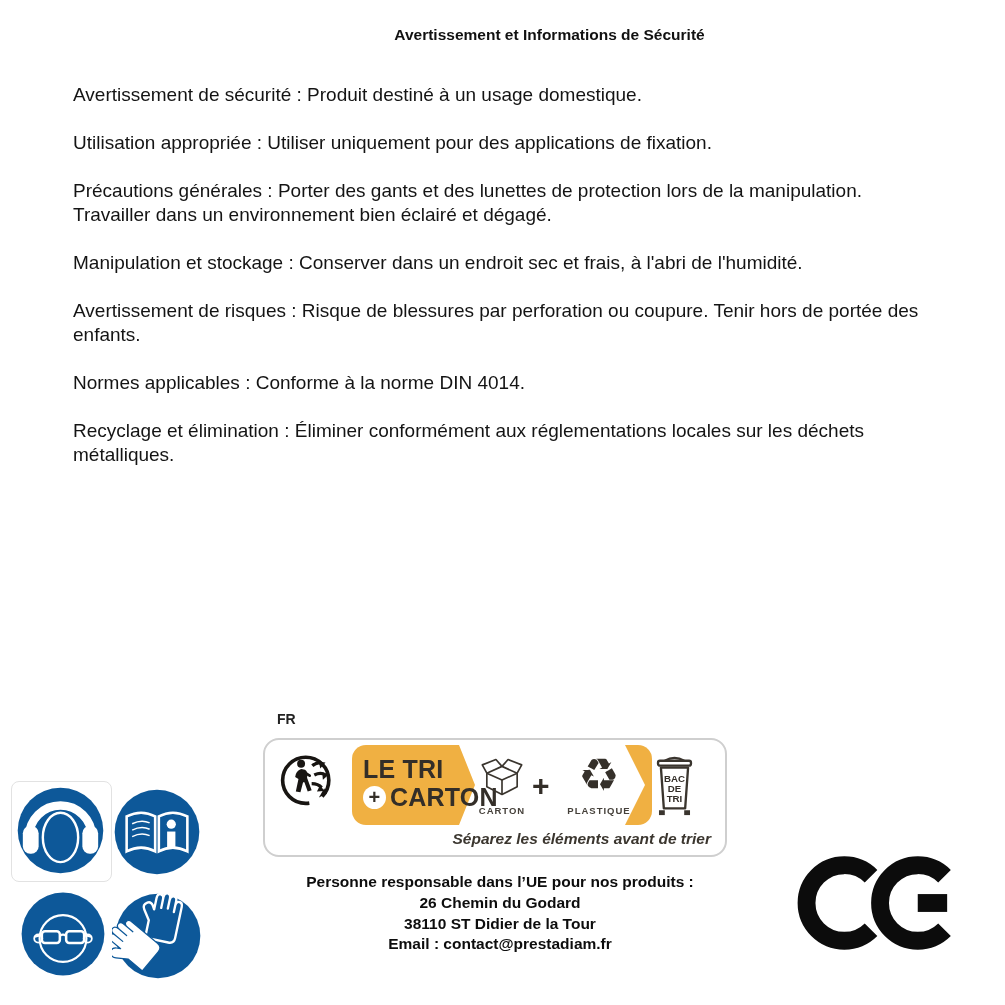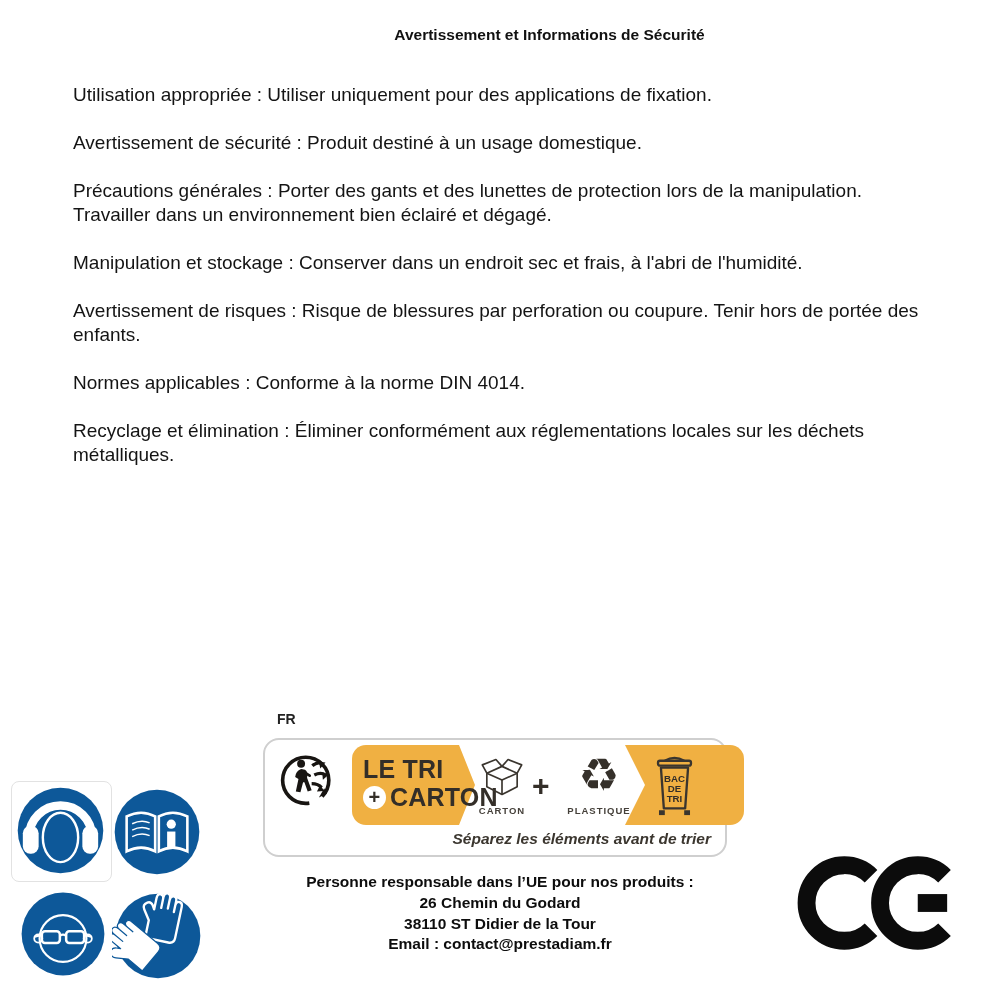--- a/index.html
+++ b/index.html
@@ -26,21 +26,21 @@
              border:1px solid #e2e2e2;border-radius:8px;background:#fff;}
   .bg{fill:var(--blue);}
   .ws{stroke:#fff;fill:none;}
   .wf{fill:#fff;}
 
   
   .fr-label{position:absolute;left:267px;top:711px;font-size:14px;font-weight:bold;color:#222;padding-left:10px;}
   .tri-box{position:absolute;left:263px;top:738px;width:464px;height:119px;background:#fff;
            border:2px solid #cfcfcf;border-radius:16px;box-sizing:border-box;}
   .triman{position:absolute;left:12px;top:6px;}
-  .band{position:absolute;left:87px;top:5px;width:392px;height:80px;background:var(--yellow);border-radius:14px;}
+  .band{position:absolute;left:87px;top:5px;width:300px;height:80px;background:var(--yellow);border-radius:14px;}
   .band-white{position:absolute;left:107px;top:0;width:186px;height:80px;background:#fff;
       clip-path:polygon(0 0, calc(100% - 20px) 0, 100% 50%, calc(100% - 20px) 100%, 0 100%, 16px 50%);}
   .tri-title{position:absolute;left:11px;top:11px;color:var(--ink);font-weight:bold;line-height:27px;font-size:25px;letter-spacing:.2px;}
   .tri-line2{display:flex;align-items:center;gap:4px;margin-top:1px;}
   .plus-circle{display:inline-block;width:23px;height:23px;border-radius:50%;background:#fff;
                color:var(--ink);font-size:20px;font-weight:bold;text-align:center;line-height:23px;}
   .mat{position:absolute;text-align:center;}
   .mat-carton{left:121px;top:10px;width:58px;}
   .mat-plastic{left:208px;top:2px;width:78px;}
   .mat-label{font-size:9.5px;font-weight:bold;letter-spacing:1px;color:#45403a;margin-top:2px;}
@@ -61,24 +61,24 @@
 </style>
 </head>
 <body>
 
 <div class="page">
 
   <div class="title">Avertissement et Informations de Sécurité</div>
 
   <div class="content">
       <div class="para">
+        <div class="pline">Avertissement de sécurité : Produit destiné à un usage domestique.</div>
+      </div>
+      <div class="para">
         <div class="pline">Utilisation appropriée : Utiliser uniquement pour des applications de fixation.</div>
-      </div>
-      <div class="para">
-        <div class="pline">Avertissement de sécurité : Produit destiné à un usage domestique.</div>
       </div>
       <div class="para">
         <div class="pline">Précautions générales : Porter des gants et des lunettes de protection lors de la manipulation.</div>
         <div class="pline">Travailler dans un environnement bien éclairé et dégagé.</div>
       </div>
       <div class="para">
         <div class="pline">Manipulation et stockage : Conserver dans un endroit sec et frais, à l'abri de l'humidité.</div>
       </div>
       <div class="para">
         <div class="pline">Avertissement de risques : Risque de blessures par perforation ou coupure. Tenir hors de portée des</div>

